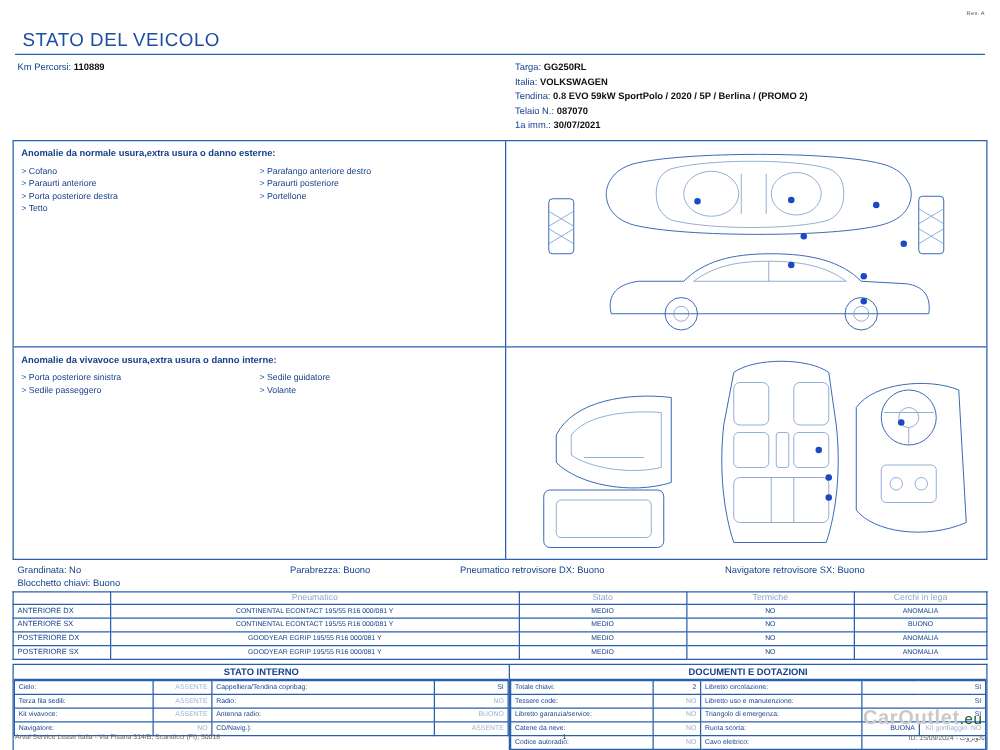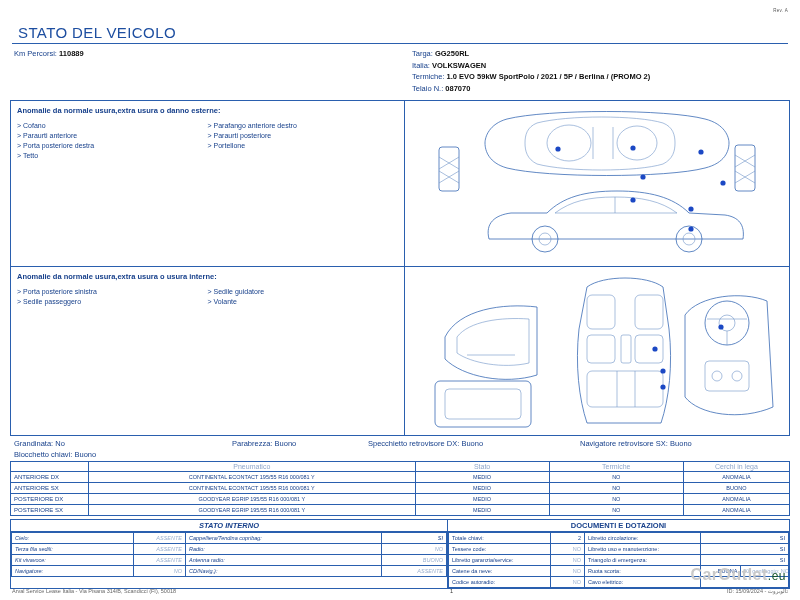--- a/index.html
+++ b/index.html
@@ -153,21 +153,21 @@
 
   
   .bottom-grid {
     display: flex;
     margin-top: 3px;
   }
   .panel {
     border: 1px solid #2a5fae;
     box-sizing: border-box;
   }
-  .panel.left { width: 438px; font-style: italic; }
+  .panel.left { width: 398px; }
   .panel.right { flex: 1; border-left: none; }
   .panel-title {
     text-align: center;
     font-size: 7.5px;
     font-weight: bold;
     color: #17408b;
     border-bottom: 1px solid #2a5fae;
     padding: 1px 0;
   }
   .kv {
@@ -222,22 +222,23 @@
   <div class="doc-title">STATO DEL VEICOLO</div>
   <div class="title-rule"></div>
 
   <div class="ident">
     <div class="col-left">
       <div class="row"><span class="lbl">Km Percorsi:</span> <span class="val">110889</span></div>
     </div>
     <div class="col-right">
       <div class="row"><span class="lbl">Targa:</span> <span class="val">GG250RL</span></div>
       <div class="row"><span class="lbl">Italia:</span> <span class="val">VOLKSWAGEN</span></div>
-      <div class="row"><span class="lbl">Termiche:</span> <span class="val">1.0 EVO 59kW SportPolo / 2021 / 5P / Berlina / (PROMO 2)</span></div>
+      <div class="row"><span class="lbl">Tendina:</span> <span class="val">0.8 EVO 59kW SportPolo / 2020 / 5P / Berlina / (PROMO 2)</span></div>
       <div class="row"><span class="lbl">Telaio N.:</span> <span class="val">087070</span></div>
+      <div class="row"><span class="lbl">1a imm.:</span> <span class="val">30/07/2021</span></div>
     </div>
   </div>
 
   <div class="body-grid">
     <div class="left-col">
 
       <div class="anom-box top">
         <div class="anom-title">Anomalie da normale usura,extra usura o danno esterne:</div>
         <div class="anom-cols">
           <ul>
@@ -248,21 +249,21 @@
           </ul>
           <ul>
             <li>Parafango anteriore destro</li>
             <li>Paraurti posteriore</li>
             <li>Portellone</li>
           </ul>
         </div>
       </div>
 
       <div class="anom-box bot">
-        <div class="anom-title">Anomalie da normale usura,extra usura o usura interne:</div>
+        <div class="anom-title">Anomalie da vivavoce usura,extra usura o danno interne:</div>
         <div class="anom-cols">
           <ul>
             <li>Porta posteriore sinistra</li>
             <li>Sedile passeggero</li>
           </ul>
           <ul>
             <li>Sedile guidatore</li>
             <li>Volante</li>
           </ul>
         </div>
@@ -356,21 +357,21 @@
         </svg>
       </div>
 
     </div>
   </div>
 
   <div class="midinfo">
     <div class="line">
       <div class="c1"><span>Grandinata:</span> <span>No</span></div>
       <div class="c2"><span>Parabrezza:</span> <span>Buono</span></div>
-      <div class="c3"><span>Specchietto retrovisore DX:</span> <span>Buono</span></div>
+      <div class="c3"><span>Pneumatico retrovisore DX:</span> <span>Buono</span></div>
       <div class="c4"><span>Navigatore retrovisore SX:</span> <span>Buono</span></div>
     </div>
     <div class="line">
       <div class="c1"><span>Blocchetto chiavi:</span> <span>Buono</span></div>
     </div>
   </div>
 
   <table class="tyres">
     <colgroup>
       <col style="width:78px">

